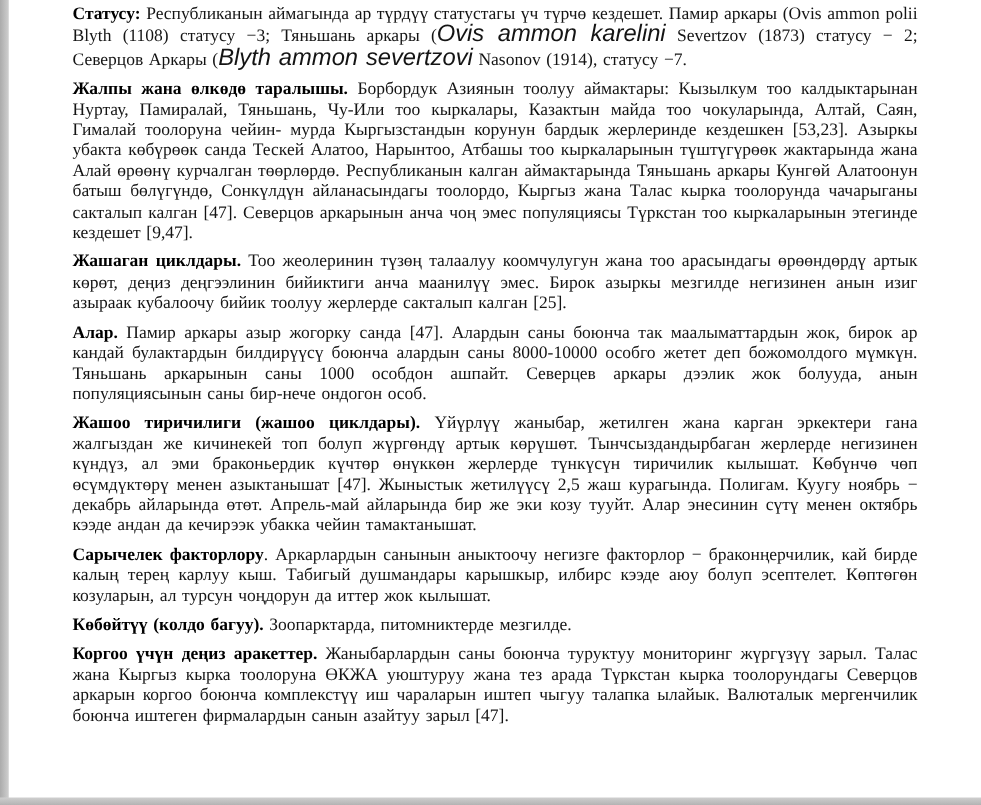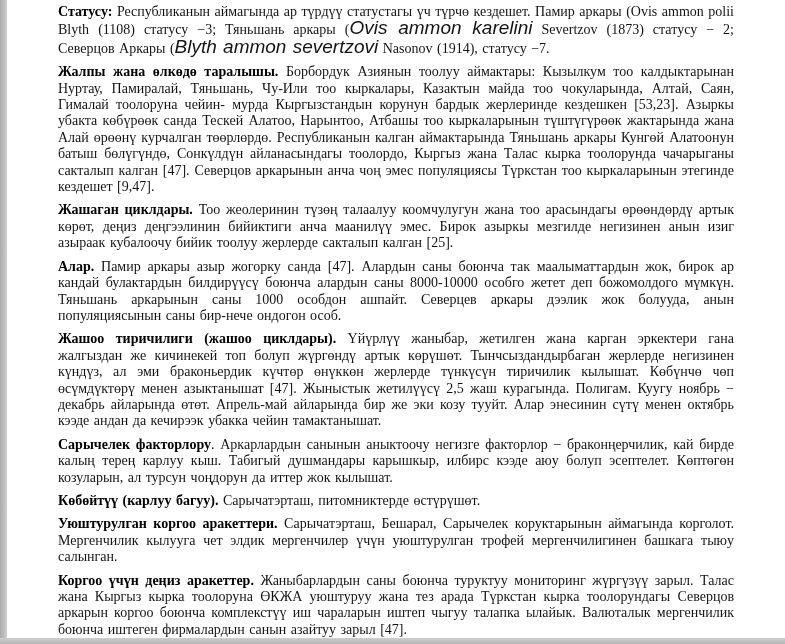--- a/index.html
+++ b/index.html
@@ -62,20 +62,19 @@
     <p><span class="b">Жалпы жана өлкөдө таралышы. </span><span>Борбордук Азиянын тоолуу аймактары: Кызылкум  тоо калдыктарынан Нуртау, Памиралай, Тяньшань, Чу-Или тоо кыркалары, Казактын майда тоо чокуларында, Алтай, Саян, Гималай тоолоруна чейин- мурда Кыргызстандын корунун бардык жерлеринде кездешкен [53,23]. Азыркы убакта көбүрөөк санда Тескей Алатоо, Нарынтоо, Атбашы тоо кыркаларынын түштүгүрөөк жактарында жана Алай өрөөнү курчалган  төөрлөрдө. Республиканын калган аймактарында Тяньшань аркары Кунгөй Алатоонун батыш бөлүгүндө, Сонкүлдүн айланасындагы тоолордо, Кыргыз жана Талас кырка тоолорунда чачарыганы сакталып калган [47]. Северцов аркарынын анча чоң эмес популяциясы  Түркстан тоо кыркаларынын этегинде кездешет [9,47].</span></p>
 
     <p><span class="b">Жашаган циклдары. </span><span>Тоо жеолеринин түзөң талаалуу коомчулугун жана тоо арасындагы өрөөндөрдү артык көрөт, деңиз деңгээлинин бийиктиги анча маанилүү эмес. Бирок азыркы мезгилде негизинен анын изиг азыраак кубалоочу бийик тоолуу жерлерде сакталып калган [25].</span></p>
 
     <p><span class="b">Алар. </span><span>Памир аркары азыр жогорку санда [47]. Алардын саны боюнча так маалыматтардын жок, бирок ар кандай булактардын билдирүүсү боюнча алардын саны 8000-10000 особго жетет деп божомолдого мүмкүн. Тяньшань аркарынын саны 1000 особдон ашпайт. Северцев аркары дээлик жок болууда, анын популяциясынын саны бир-нече ондогон особ.</span></p>
 
     <p><span class="b">Жашоо тиричилиги (жашоо циклдары). </span><span>Үйүрлүү жаныбар, жетилген жана карган эркектери гана жалгыздан же кичинекей топ болуп жүргөндү артык көрүшөт. Тынчсыздандырбаган жерлерде негизинен күндүз, ал эми браконьердик күчтөр өнүккөн жерлерде түнкүсүн тиричилик кылышат. Көбүнчө чөп өсүмдүктөрү менен азыктанышат [47]. Жыныстык жетилүүсү 2,5 жаш курагында. Полигам. Куугу ноябрь − декабрь айларында өтөт. Апрель-май айларында бир же эки козу тууйт. Алар энесинин сүтү менен октябрь кээде андан да кечирээк убакка чейин тамактанышат.</span></p>
 
     <p><span class="b">Сарычелек факторлору</span><span>. Аркарлардын санынын аныктоочу негизге факторлор − браконңерчилик, кай бирде калың терең карлуу кыш. Табигый душмандары карышкыр, илбирс кээде аюу болуп эсептелет. Көптөгөн козуларын, ал  турсун чоңдорун да иттер жок кылышат.</span></p>
 
-    <p><span class="b">Көбөйтүү (карлуу багуу). </span><span>Сарычатэрташ,  питомниктерде өстүрүшөт.</span></p>
+    <p><span class="b">Көбөйтүү (колдо багуу). </span><span>Зоопарктарда,  питомниктерде мезгилде.</span></p>
 
-    <p><span class="b">Уюштурулган коргоо аракеттери. </span><span>Сарычатэрташ, Бешарал, Сарычелек коруктарынын аймагында корголот. Мергенчилик кылууга чет элдик мергенчилер үчүн уюштурулган трофей мергенчилигинен башкага тыюу салынган.</span></p>
 
     <p><span class="b">Коргоо үчүн деңиз аракеттер. </span><span>Жаныбарлардын саны боюнча туруктуу мониторинг жүргүзүү зарыл. Талас жана Кыргыз  кырка тоолоруна ӨКЖА уюштуруу жана тез арада Түркстан кырка тоолорундагы Северцов аркарын коргоо боюнча комплекстүү иш чараларын иштеп чыгуу талапка ылайык. Валюталык мергенчилик боюнча иштеген фирмалардын санын азайтуу зарыл [47].</span></p>
 
   </div>
 </div>
 
 </body></html>

